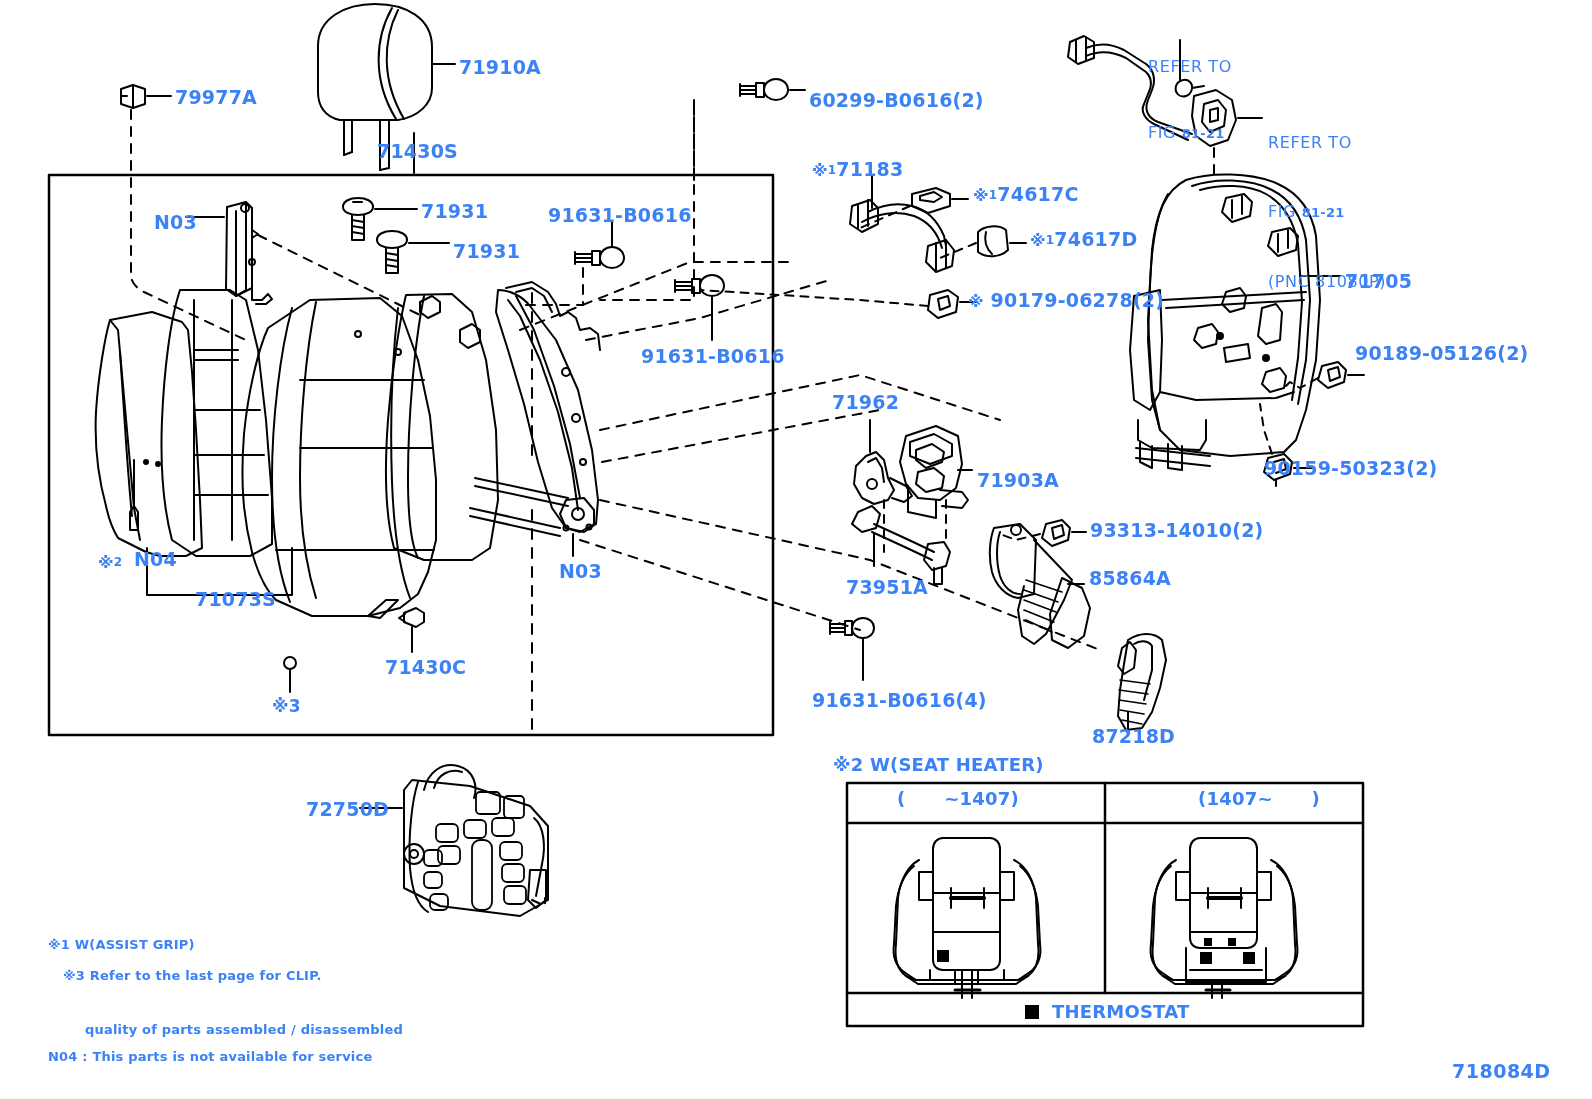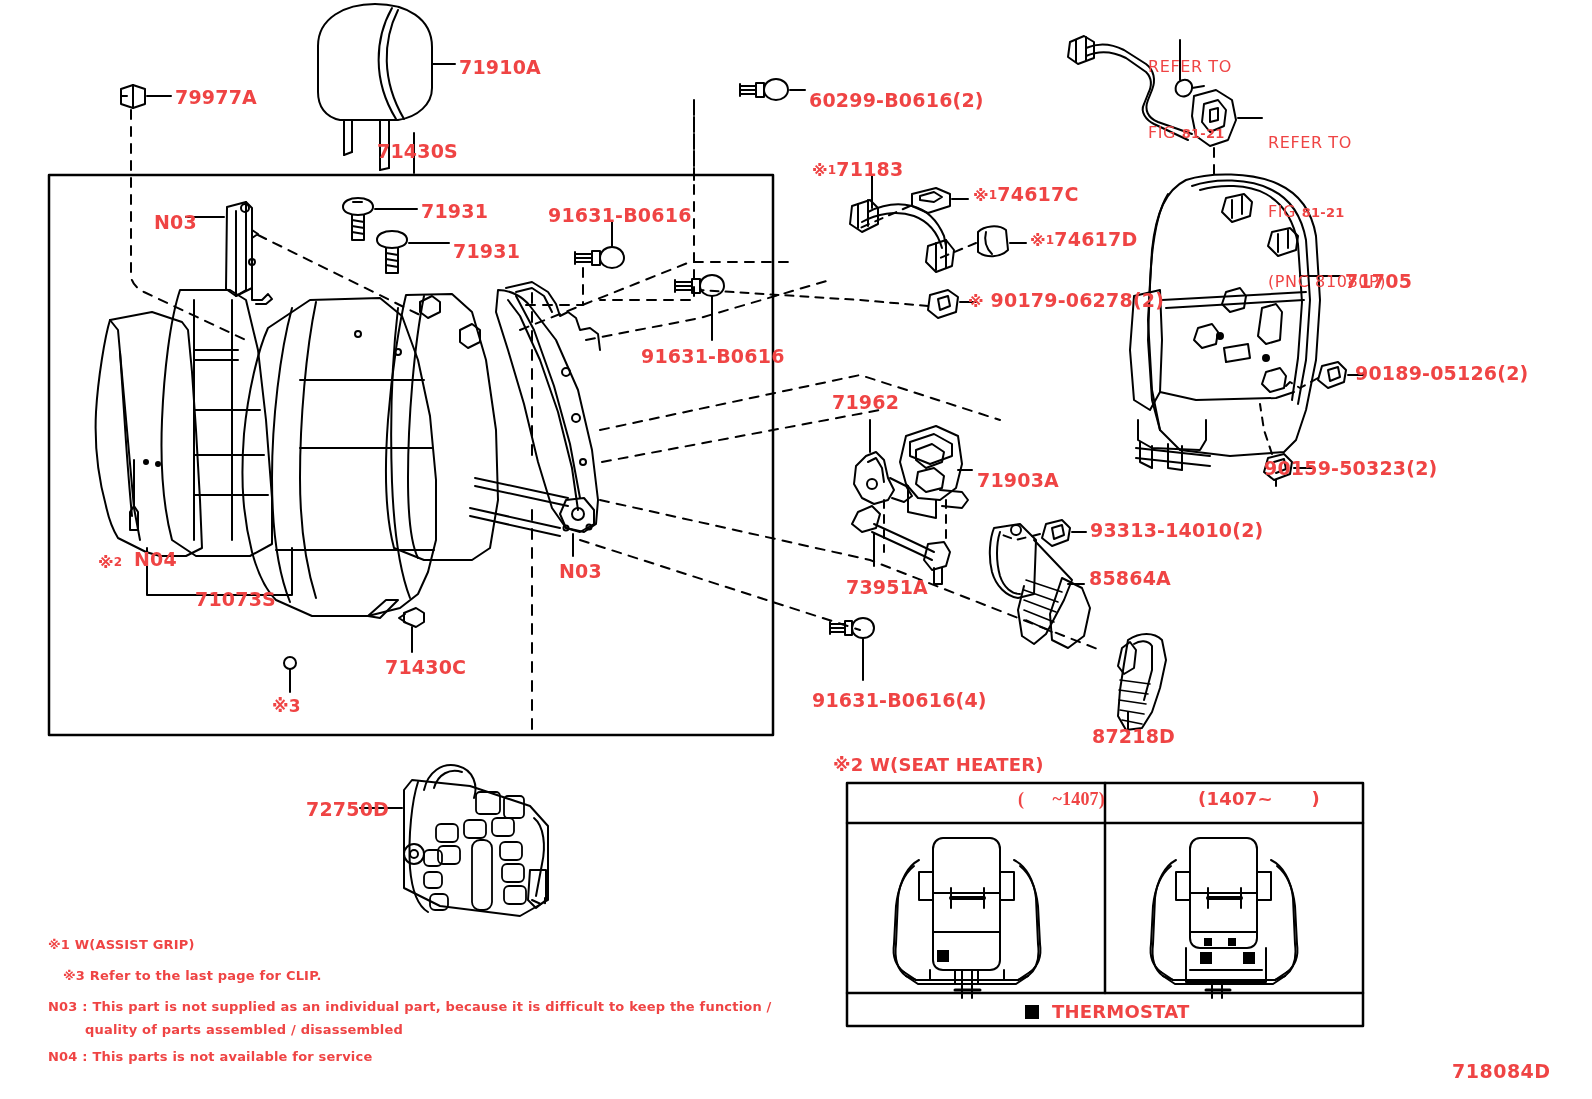--- a/index.html
+++ b/index.html
@@ -19,21 +19,21 @@
     position: absolute;
     left: 0; top: 0;
     width: 1592px;
     height: 1099px;
     pointer-events: none;
   }
   .lbl {
     position: absolute;
     font-family: "DejaVu Sans", sans-serif;
     font-weight: bold;
-    color: #ef4444;
+    color: #3b82f6;
     white-space: pre;
     letter-spacing: 0.2px;
     line-height: 1;
   }
   .pn    { font-size: 19px; font-weight: bold; }
   .pn-sm { font-size: 17px; font-weight: bold; }
   .ref   { font-size: 16px; font-weight: normal; letter-spacing: 0.6px; }
   .ref-b { font-size: 13px; font-weight: bold; }
   .note  { font-size: 13px; font-weight: bold; font-family: "DejaVu Sans", sans-serif; }
   .hdr   { font-size: 18px; font-weight: bold; }
@@ -405,21 +405,21 @@
   <div class="lbl pn" style="left:559px; top:562px;">N03</div>
   <div class="lbl pn" style="left:306px; top:800px;">72750D</div>
   <div class="lbl pn" style="left:832px; top:393px;">71962</div>
   <div class="lbl pn" style="left:977px; top:471px;">71903A</div>
   <div class="lbl pn" style="left:846px; top:578px;">73951A</div>
   <div class="lbl pn" style="left:812px; top:691px;">91631-B0616(4)</div>
   <div class="lbl pn" style="left:1090px; top:521px;">93313-14010(2)</div>
   <div class="lbl pn" style="left:1089px; top:569px;">85864A</div>
   <div class="lbl pn" style="left:1092px; top:727px;">87218D</div>
   <div class="lbl pn" style="left:1345px; top:272px;">71705</div>
-  <div class="lbl pn" style="left:1355px; top:364px;">90189-05126(2)</div>
+  <div class="lbl pn" style="left:1355px; top:344px;">90189-05126(2)</div>
   <div class="lbl pn" style="left:1264px; top:459px;">90159-50323(2)</div>
 
   <div class="lbl pn" style="left:812px; top:160px;"><span class="star">※</span><span class="mini">1</span><span>71183</span></div>
 
   <div class="lbl pn" style="left:973px; top:185px;"><span class="star">※</span><span class="mini">1</span><span>74617C</span></div>
 
   <div class="lbl pn" style="left:1030px; top:230px;"><span class="star">※</span><span class="mini">1</span><span>74617D</span></div>
 
   <div class="lbl pn" style="left:968px; top:291px;"><span class="star">※</span>&nbsp;<span>90179-06278(2)</span></div>
 
@@ -435,29 +435,28 @@
   <div class="lbl" style="left:1268px; top:85px; line-height:23px;">
     <div class="ref">REFER TO</div>
     <div><span class="ref">FIG </span><span class="ref-b">81-21</span></div>
     <div class="ref">(PNC 81080P)</div>
   </div>
 
   <div class="lbl note" style="left:48px; top:938px;"><span>※1</span><span> W(ASSIST GRIP)</span></div>
 
   <div class="lbl note" style="left:63px; top:969px;"><span>※3</span><span> Refer to the last page for CLIP.</span></div>
 
-  <div class="lbl note" style="left:48px; top:1000px;"><span>N03 :</span><span> This part is not supplied as an individual part, because it is difficult to keep the function /</span></div>
 
   <div class="lbl note" style="left:85px; top:1023px;">quality of parts assembled / disassembled</div>
 
   <div class="lbl note" style="left:48px; top:1050px;"><span>N04 :</span><span> This parts is not available for service</span></div>
 
   <div class="lbl hdr" style="left:833px; top:756px;"><span>※2</span><span> W(SEAT HEATER)</span></div>
 
-  <div class="lbl hdr" style="left:897px; top:790px; width:208px; text-align:right;font-family:Liberation Serif, serif;">(      ~1407)</div>
+  <div class="lbl hdr" style="left:897px; top:790px; width:208px; text-align:left;">(      ~1407)</div>
 
   <div class="lbl hdr" style="left:1155px; top:790px; width:208px; text-align:center;">(1407~      )</div>
 
   <div class="lbl hdr" style="left:1052px; top:1003px;">THERMOSTAT</div>
 
   <div class="lbl dwg" style="left:1452px; top:1062px;">718084D</div>
 
 </div>
 
 </body></html>

